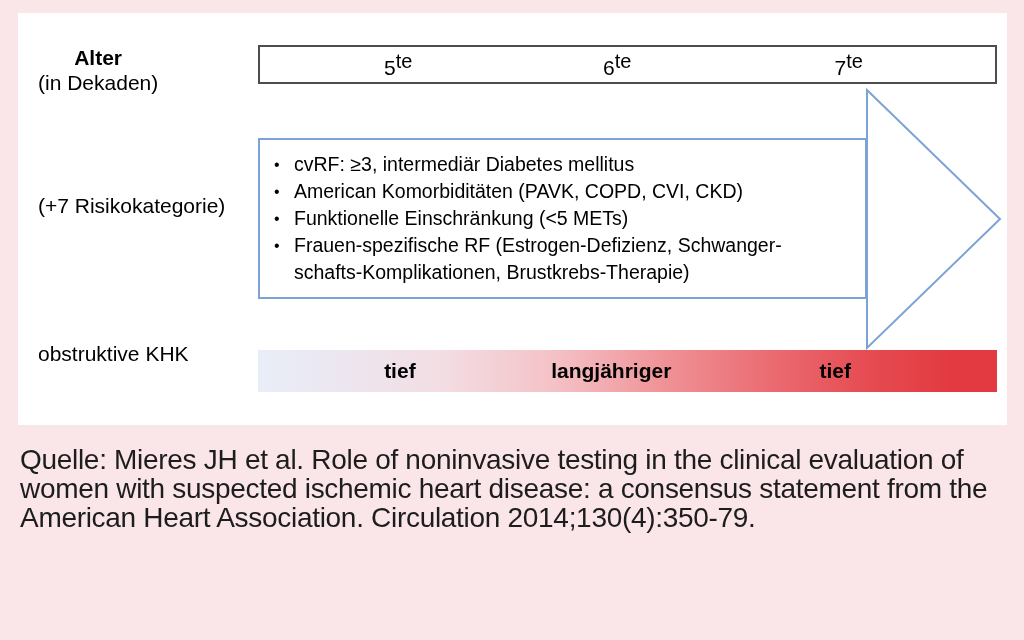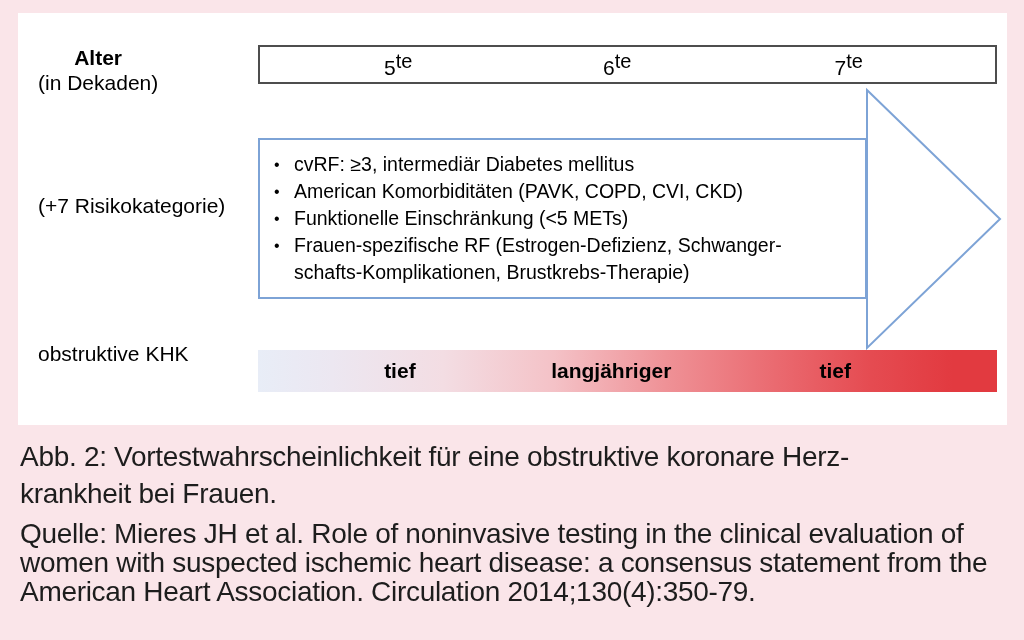--- a/index.html
+++ b/index.html
@@ -147,20 +147,18 @@
 
     <div class="gradient-bar">
       <div class="scale-label scale-tief">tief</div>
       <div class="scale-label scale-intermediaer">langjähriger</div>
       <div class="scale-label scale-hoch">tief</div>
     </div>
 
   </div>
 
   <div class="caption">
-    <div class="caption-title">Abb. 2: Vortestwahrscheinlichkeit für eine obstruktive koronare Herz-
-krankheit bei Frauen.</div>
     <div class="caption-source">Quelle: Mieres JH et al. Role of noninvasive testing in the clinical evaluation of
 women with suspected ischemic heart disease: a consensus statement from the
 American Heart Association. Circulation 2014;130(4):350-79.</div>
   </div>
 
 </div>
 
 </body></html>

